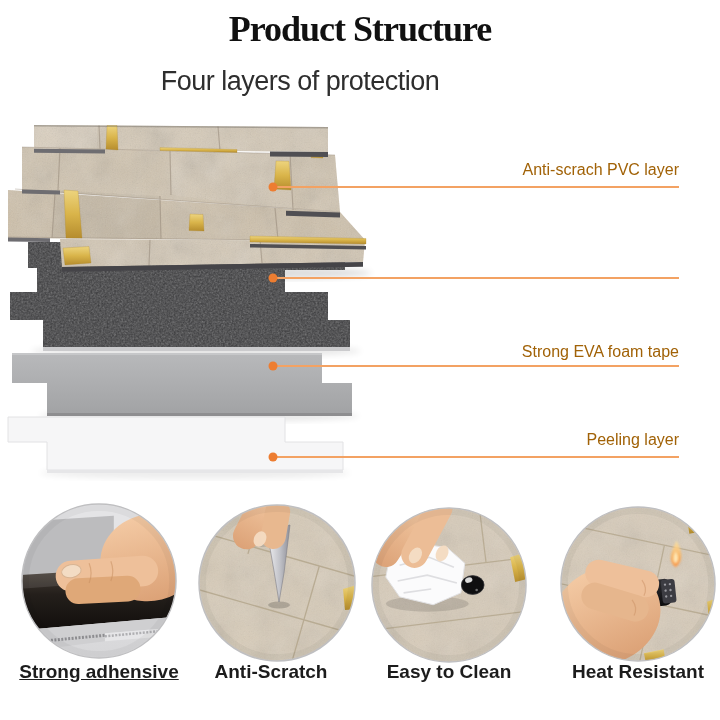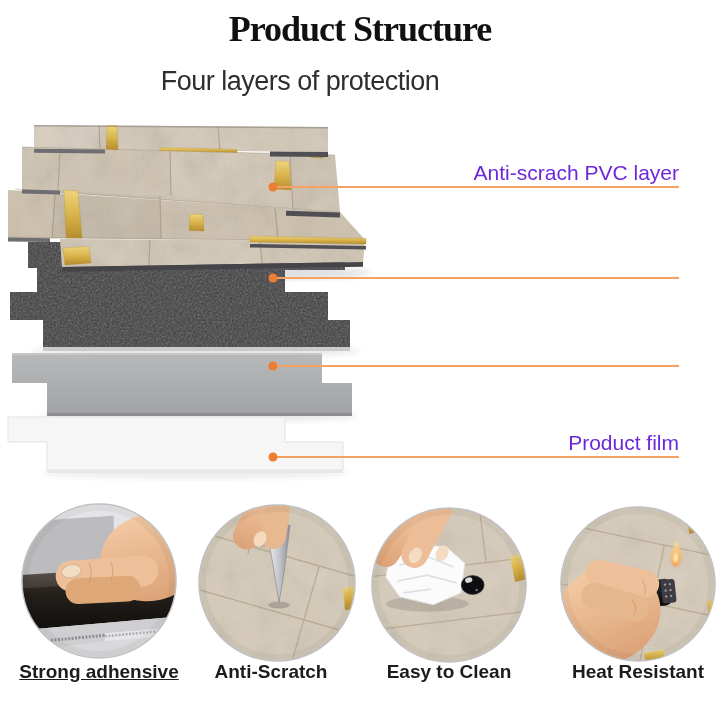--- a/index.html
+++ b/index.html
@@ -4,21 +4,21 @@
 <style>
   html,body{margin:0;padding:0;}
   .page{position:relative;width:720px;height:720px;background:#ffffff;overflow:hidden;
         font-family:"Liberation Sans",sans-serif;}
   .title{position:absolute;left:0;top:8px;width:720px;text-align:center;
          font-family:"Liberation Serif",serif;font-weight:bold;font-size:36px;
          letter-spacing:-1px;color:#111111;}
   .subtitle{position:absolute;left:0;top:66px;width:600px;text-align:center;
             font-size:27px;letter-spacing:-0.5px;color:#2e2e2e;}
   .diagram-svg{position:absolute;left:0;top:0;}
-  .callout-label{position:absolute;right:41px;font-size:21px;color:#6d28d9;
+  .callout-label{position:absolute;right:41px;font-size:16px;color:#a16207;
                  white-space:nowrap;text-align:left;}
   .cl1{top:161px;} .cl2{top:252px;} .cl3{top:343px;} .cl4{top:431px;}
   .feature{position:absolute;}
   .feature svg{display:block;}
   .f1{left:20px;top:502px;} .f2{left:197px;top:503px;} .f3{left:370px;top:506px;} .f4{left:559px;top:505px;}
   .feature-label{position:absolute;top:661px;width:182px;text-align:center;
                  font-size:19px;font-weight:600;color:#1c1c1c;white-space:nowrap;}
   .fl1{left:8px;text-decoration:underline;} .fl2{left:180px;} .fl3{left:358px;} .fl4{left:547px;}
 </style>
 </head>
@@ -148,21 +148,22 @@
       <line x1="273" y1="366" x2="679" y2="366" stroke="#F3A263" stroke-width="2"></line>
       <line x1="273" y1="457" x2="679" y2="457" stroke="#F3A263" stroke-width="2"></line>
       <circle cx="273" cy="187" r="4.5" fill="#ED7D31"></circle>
       <circle cx="273" cy="278" r="4.5" fill="#ED7D31"></circle>
       <circle cx="273" cy="366" r="4.5" fill="#ED7D31"></circle>
       <circle cx="273" cy="457" r="4.5" fill="#ED7D31"></circle>
     </g>
   </svg>
 
   <div class="callout-label cl1">Anti-scrach PVC layer</div>
-  <div class="callout-label cl4">Product film</div>
+  <div class="callout-label cl3">Strong EVA foam tape</div>
+  <div class="callout-label cl4">Peeling layer</div>
 
   <div class="feature f1">
     <svg width="158" height="158" viewBox="0 0 160 160">
       <defs>
         <clipPath id="c1clip">
             <circle cx="80" cy="80" r="78"></circle>
           </clipPath>
         <linearGradient id="c1bg" x1="0" y1="0" x2="0" y2="1">
           <stop offset="0" stop-color="#EFEFF1"></stop>
             <stop offset="1" stop-color="#D6D6D8"></stop>

